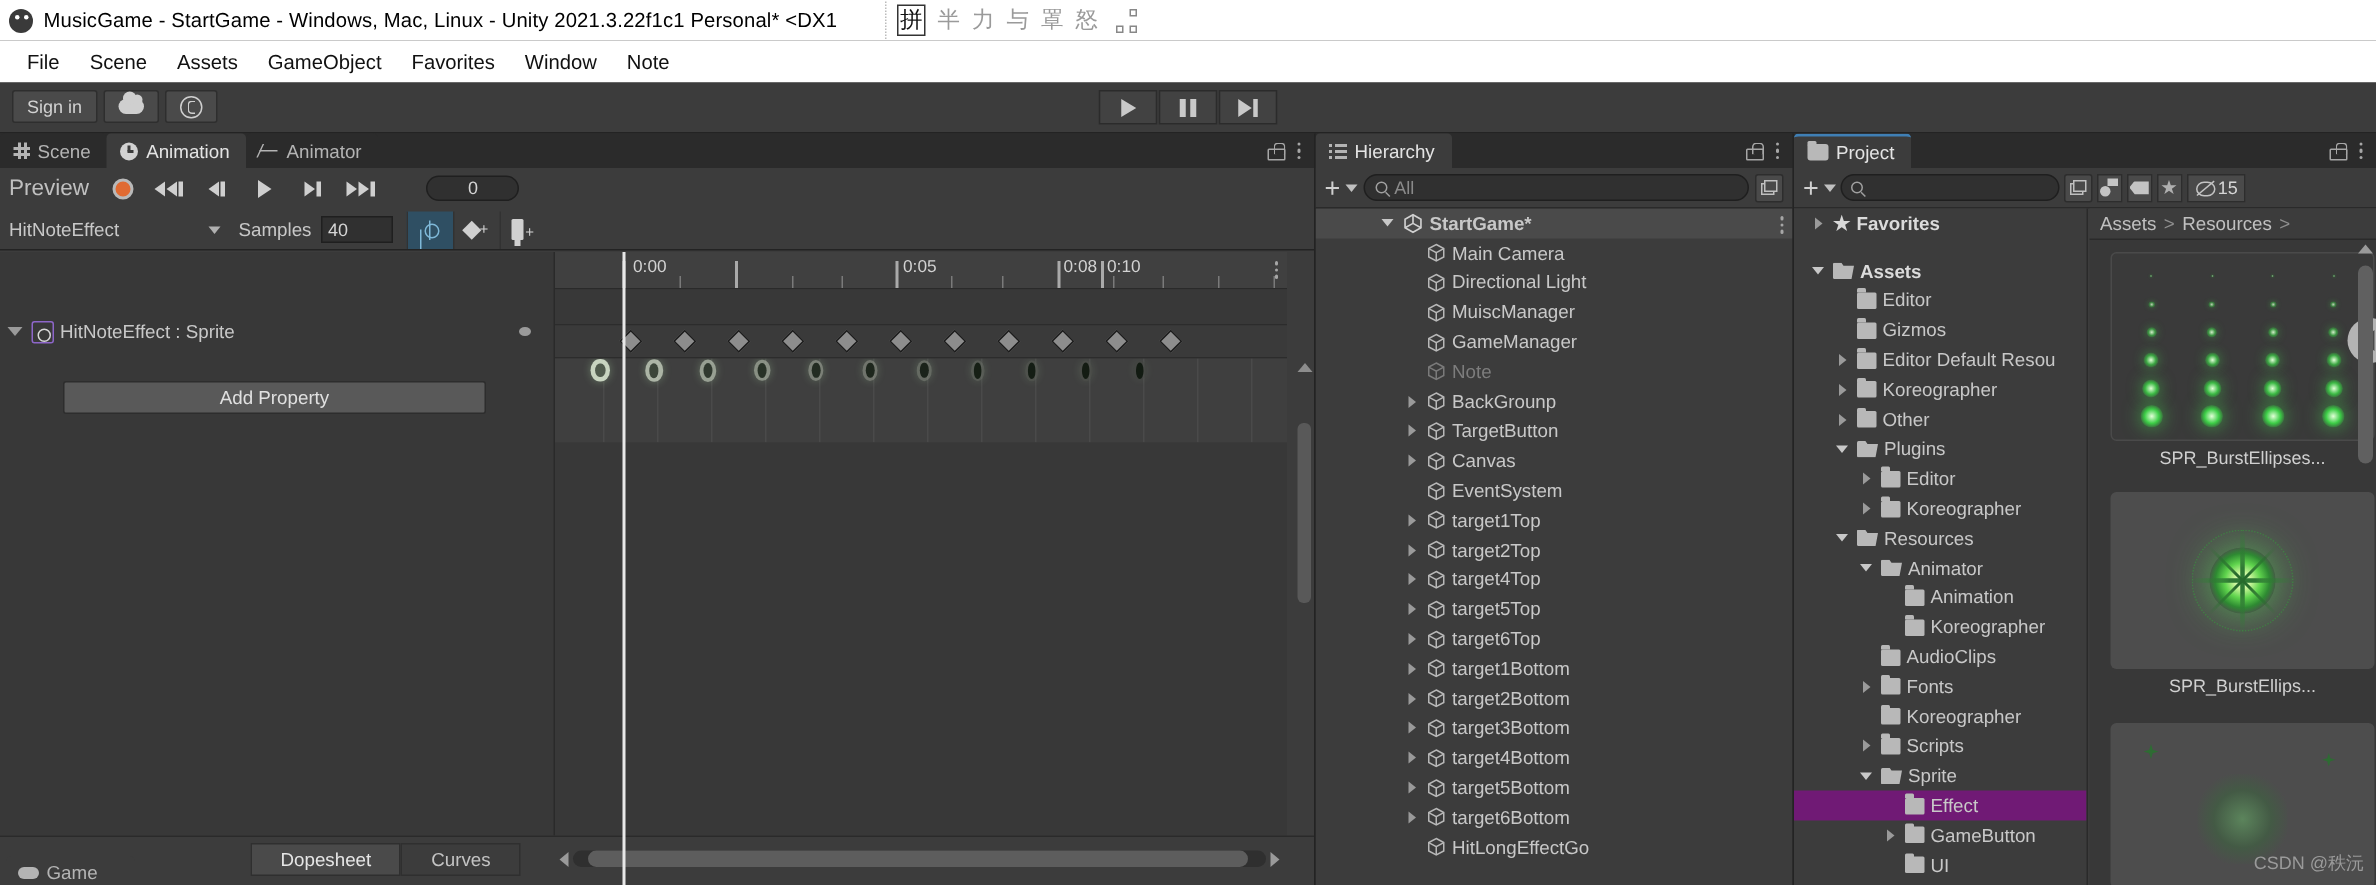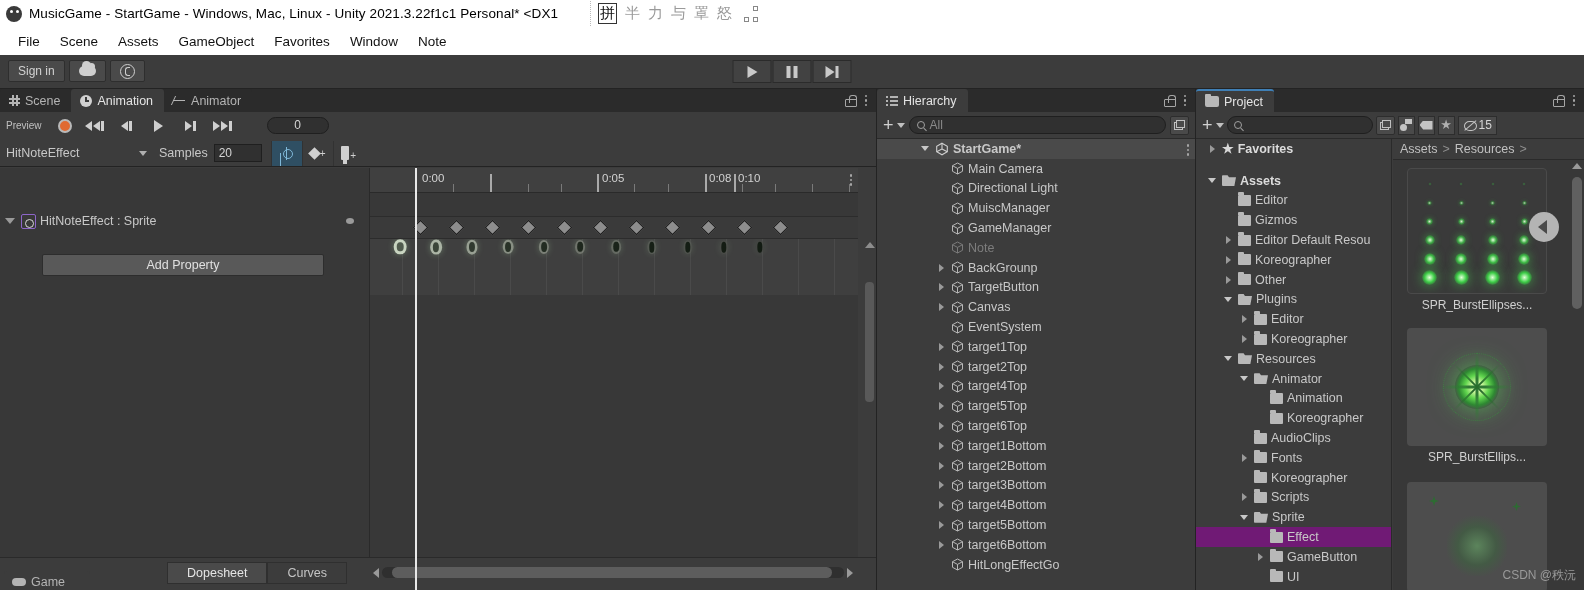--- a/index.html
+++ b/index.html
@@ -200,21 +200,21 @@
     background: #3c3c3c;
   }
   .anim-toolbar {
     position: absolute; left: 0; top: 0; width: 876px; height: 55px;
     background: #3c3c3c; border-bottom: 1px solid #232323;
   }
   .anim-row1 { position: absolute; left: 0; top: 0; height: 27px; width: 876px;
     display: flex; align-items: center; }
   .anim-row2 { position: absolute; left: 0; top: 28px; height: 26px; width: 876px;
     display: flex; align-items: center; }
-  .preview-label { padding: 0 9px 0 6px; color: #c0c0c0; font-size: 10px; }
+  .preview-label { padding: 0 9px 0 6px; color: #c0c0c0; font-size: 15px; }
   .rec-btn {
     width: 28px; height: 24px; display: flex; align-items: center; justify-content: center;
   }
   .rec-dot {
     width: 14px; height: 14px; border-radius: 50%; background: #e06a32;
     border: 2px solid #b9b9b9;
   }
   .pb-btn {
     width: 32px; height: 24px; display: flex; align-items: center; justify-content: center;
   }
@@ -556,21 +556,21 @@
   .breadcrumb {
     height: 21px; display: flex; align-items: center; gap: 5px;
     padding-left: 7px; font-size: 12.5px; color: #c0c0c0;
     background: #3c3c3c; border-bottom: 1px solid #2a2a2a;
   }
   .bc-sep { color: #8f8f8f; }
   .asset-area {
     position: absolute; left: 0; top: 21px; width: 191px; height: 430px;
     background: #383838; overflow: hidden;
   }
-  .asset-card { position: absolute; width: 140px; }
+  .asset-card { position: absolute; width: 176px; }
   .asset-thumb {
     background: #4d4d4d; border-radius: 4px; position: relative; overflow: hidden;
   }
   .asset-label {
     text-align: center; font-size: 12px; color: #d0d0d0; margin-top: 4px;
     white-space: nowrap; overflow: hidden;
   }
   .sheet-grid {
     position: absolute; inset: 0; display: grid;
     grid-template-columns: repeat(4, 1fr); grid-template-rows: repeat(6, 1fr);
@@ -735,21 +735,21 @@
           </span>
         </span>
         <span class="frame-field">0</span>
       </div>
       <div class="anim-row2">
         <span class="clip-select">
           <span>HitNoteEffect</span>
           <span class="caret"></span>
         </span>
         <span class="samples-label">Samples</span>
-        <span class="samples-field">20</span>
+        <span class="samples-field">40</span>
         <span style="width:9px"></span>
         <span class="key-btn on">
           <span class="kf-ico"></span>
         </span>
         <span class="key-btn">
           <span class="diamond-plus">
             <span class="dia"></span>
               <span class="plus-s">+</span>
           </span>
         </span>

